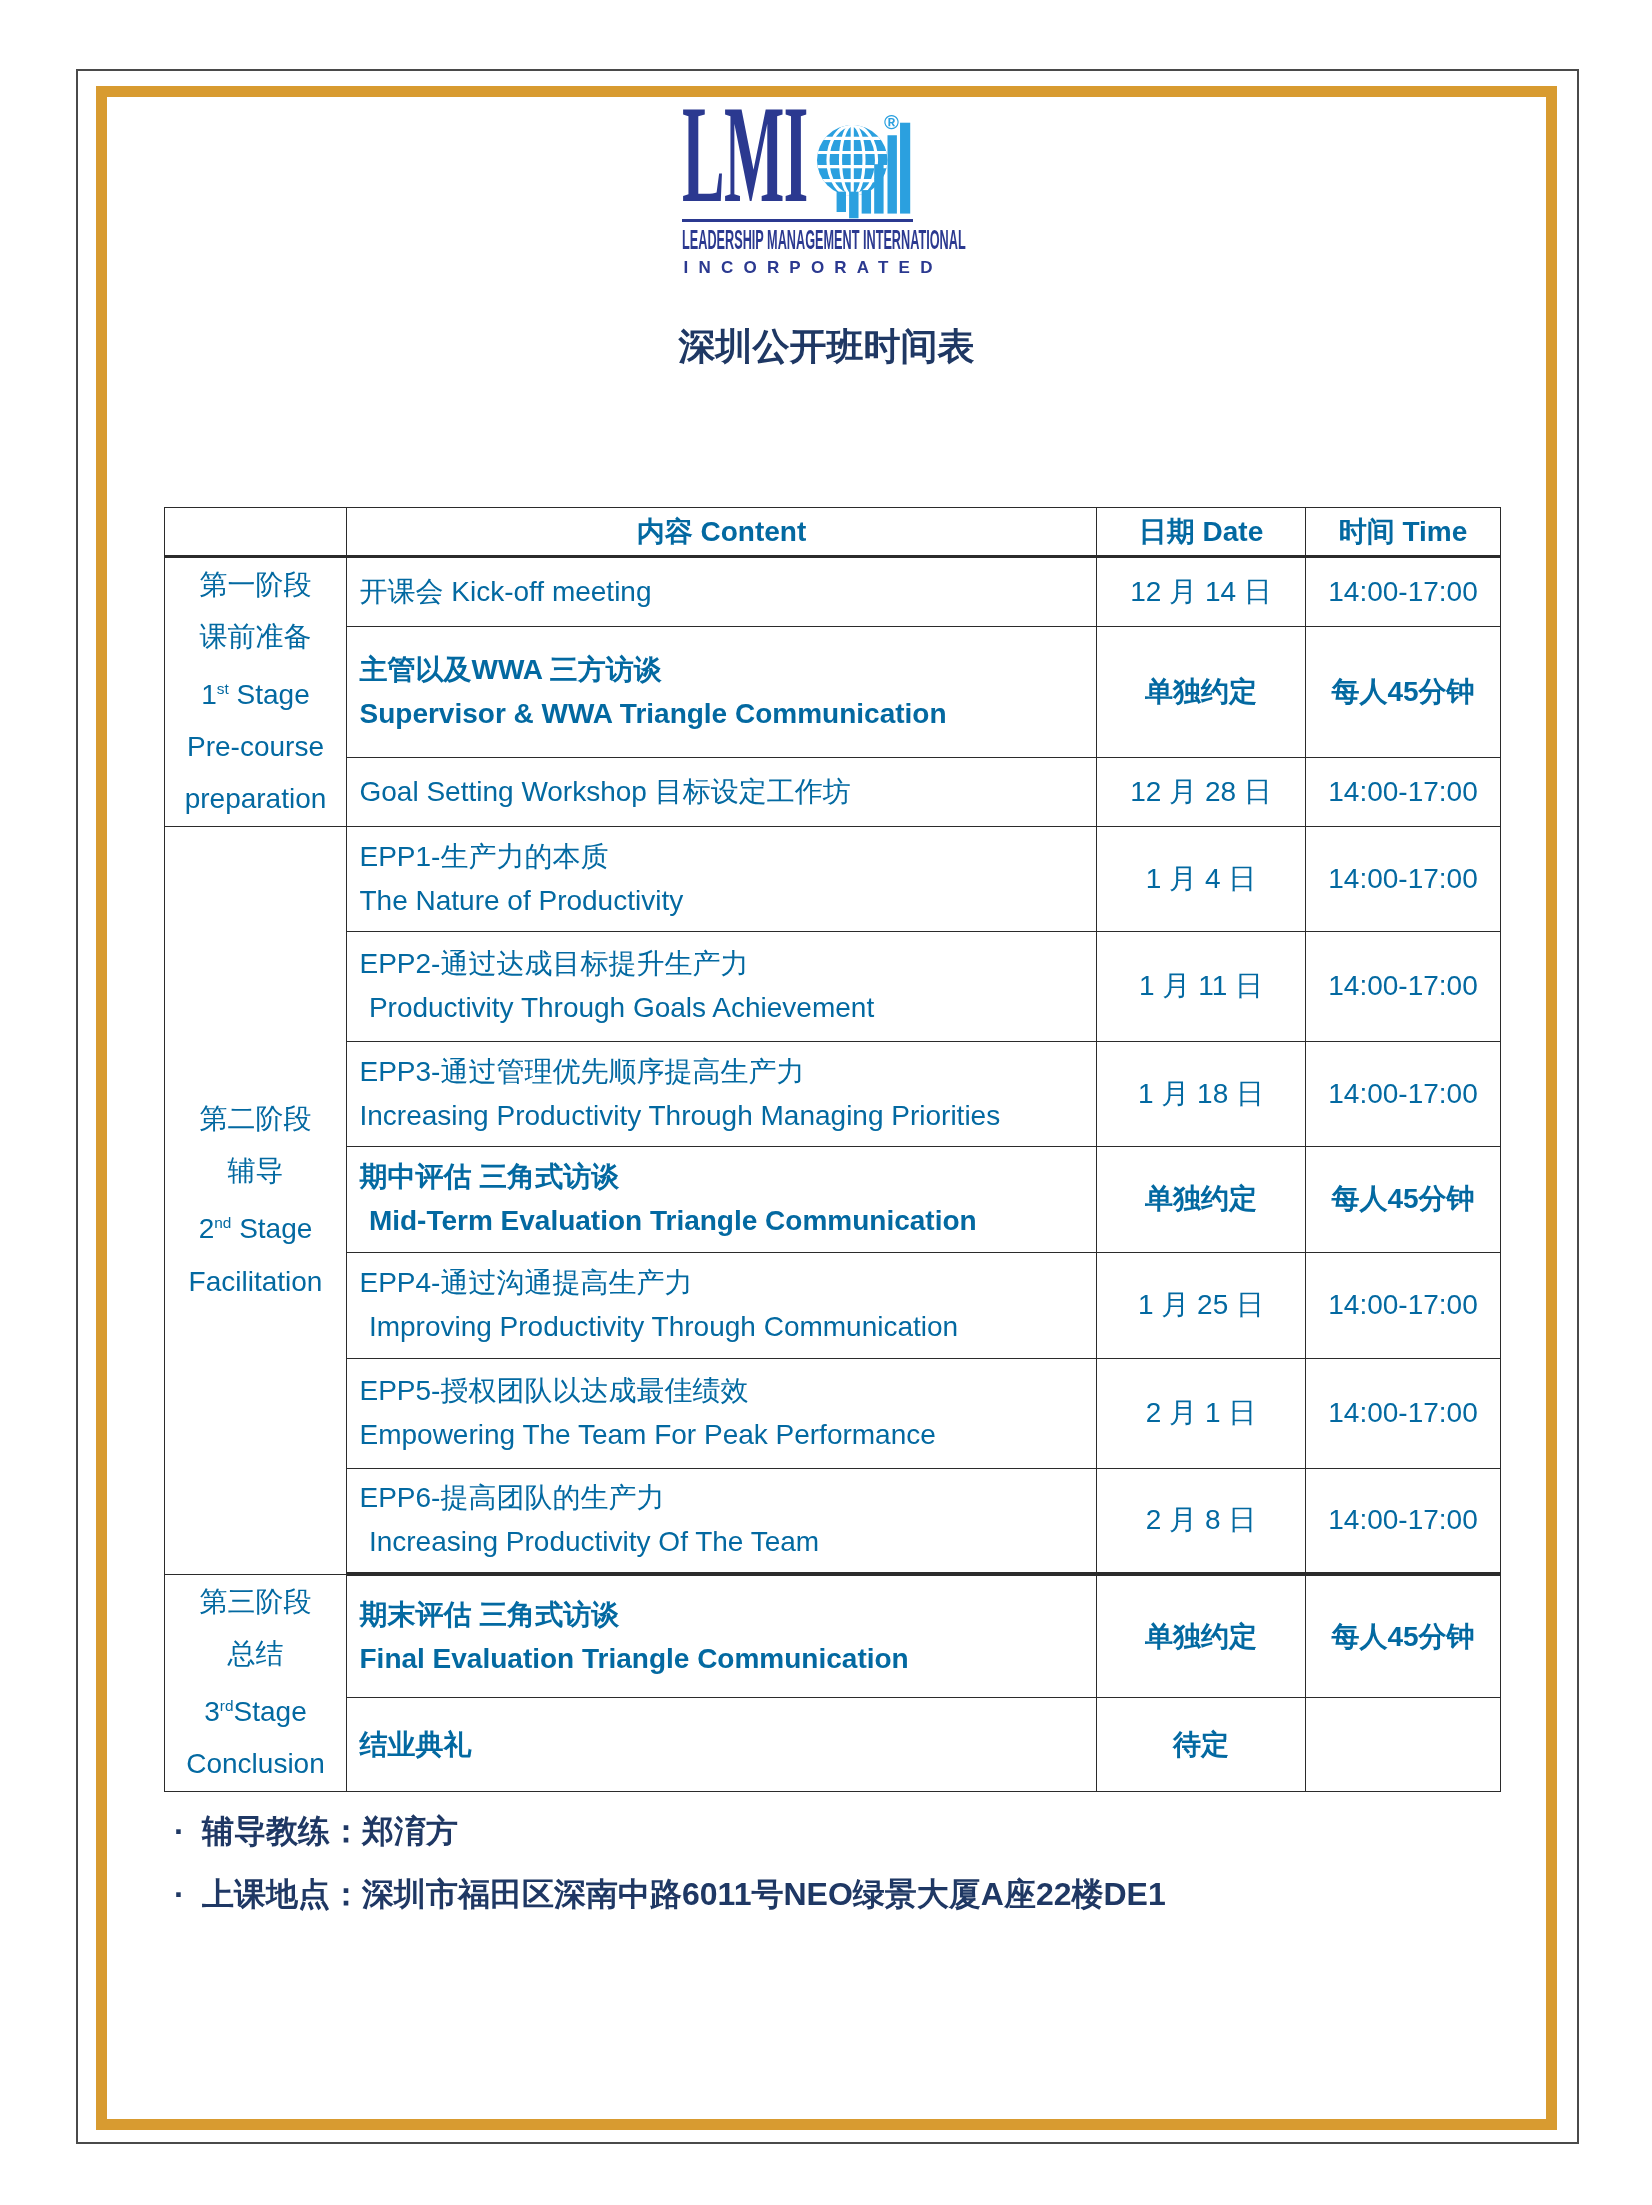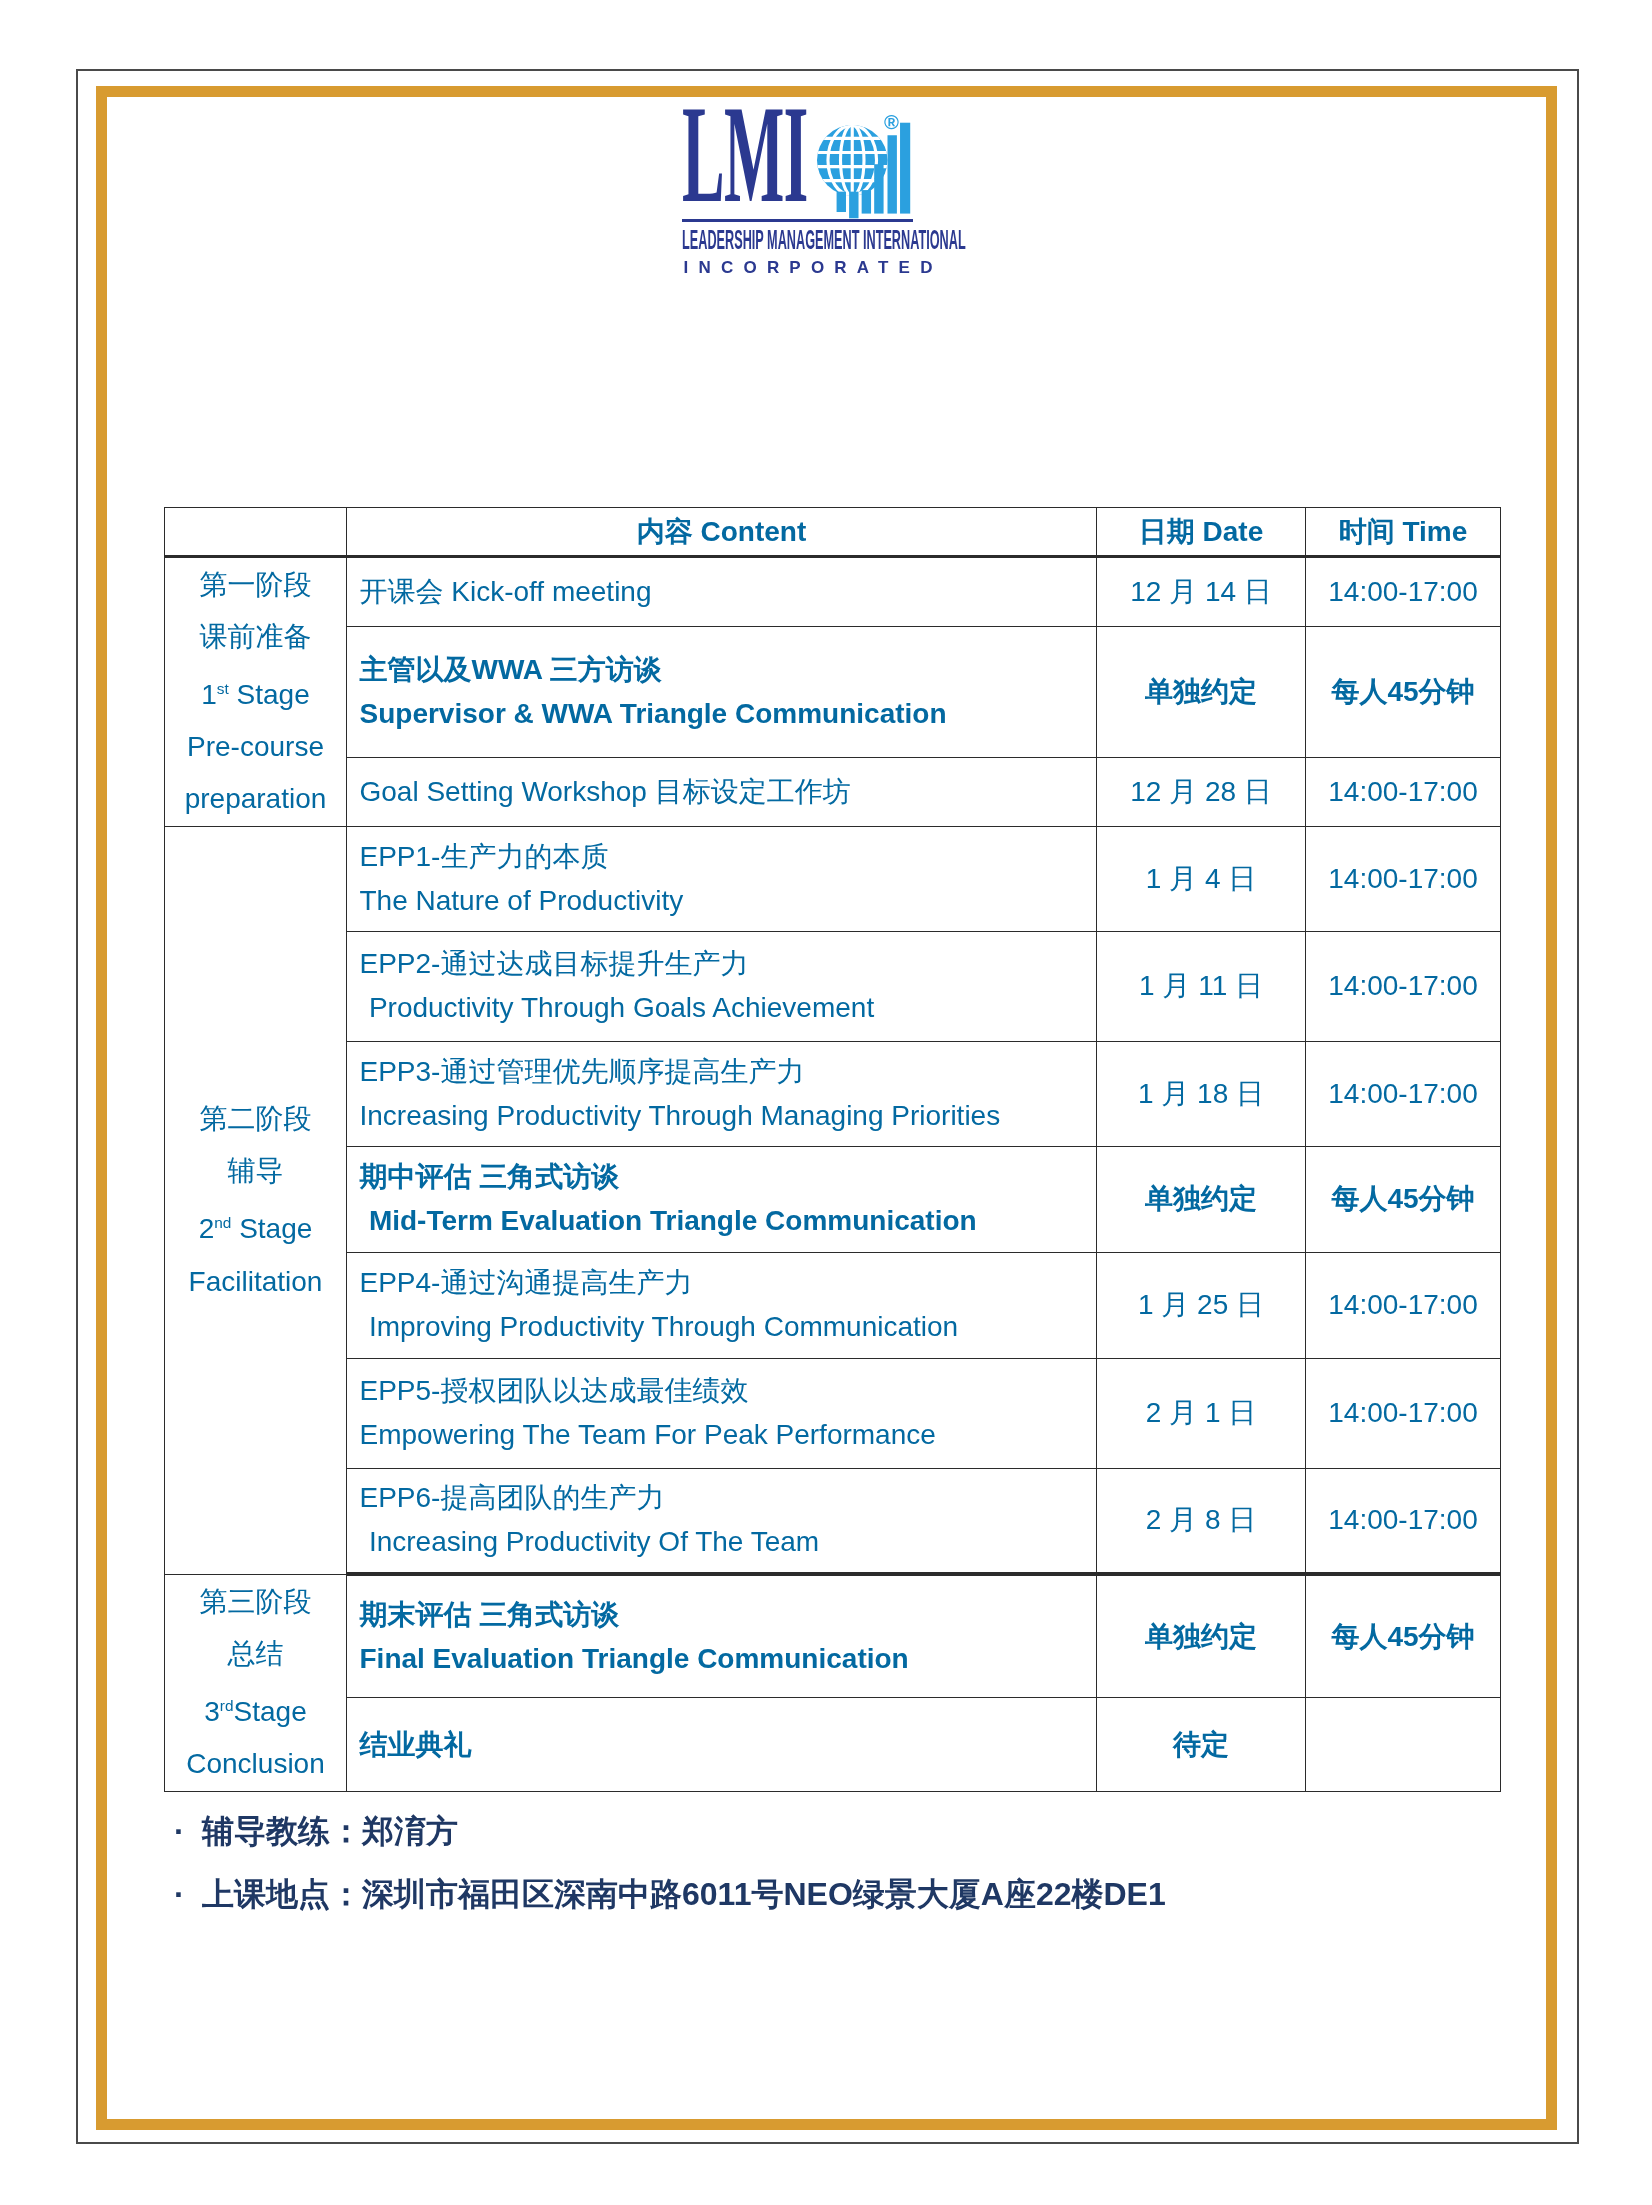--- a/index.html
+++ b/index.html
@@ -81,20 +81,21 @@
         <rect x="106" y="2" width="13" height="116" fill="#2ba0df"></rect>
       </svg>
       <span class="reg-mark">®</span>
     </div>
     <div class="logo-rule"></div>
     <div class="logo-tagline">LEADERSHIP MANAGEMENT INTERNATIONAL</div>
     <div class="logo-inc">INCORPORATED</div>
   </div>
 
   <div class="title-block">
+    <div>深圳公开班时间表</div>
   </div>
 
   <table class="schedule">
     <colgroup>
         <col style="width:182px">
         <col style="width:750px">
         <col style="width:209px">
         <col style="width:195px">
       </colgroup>
 

